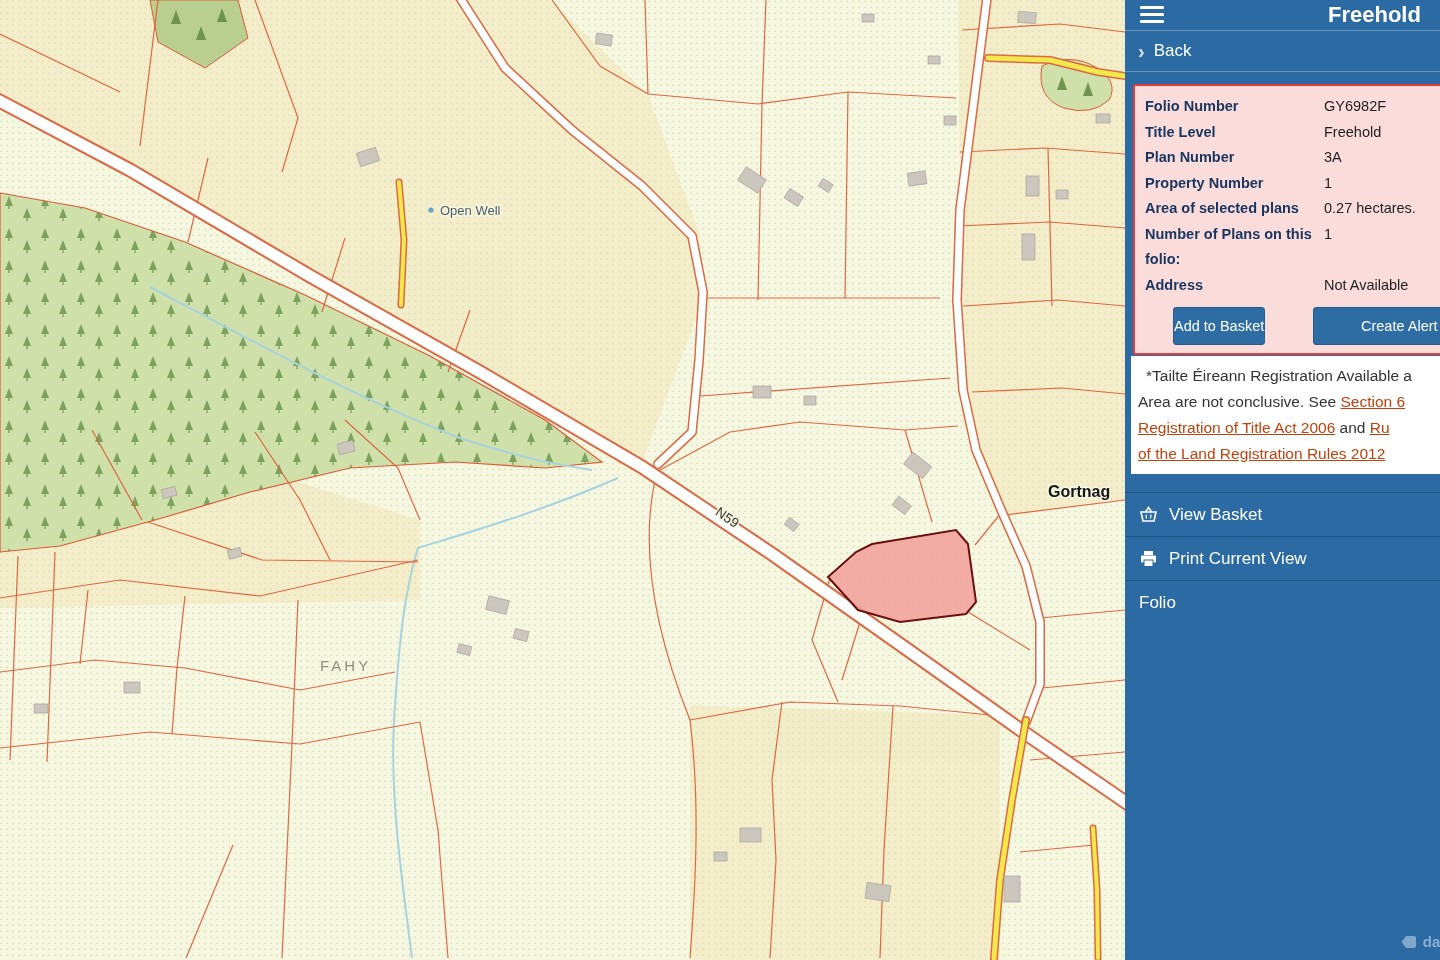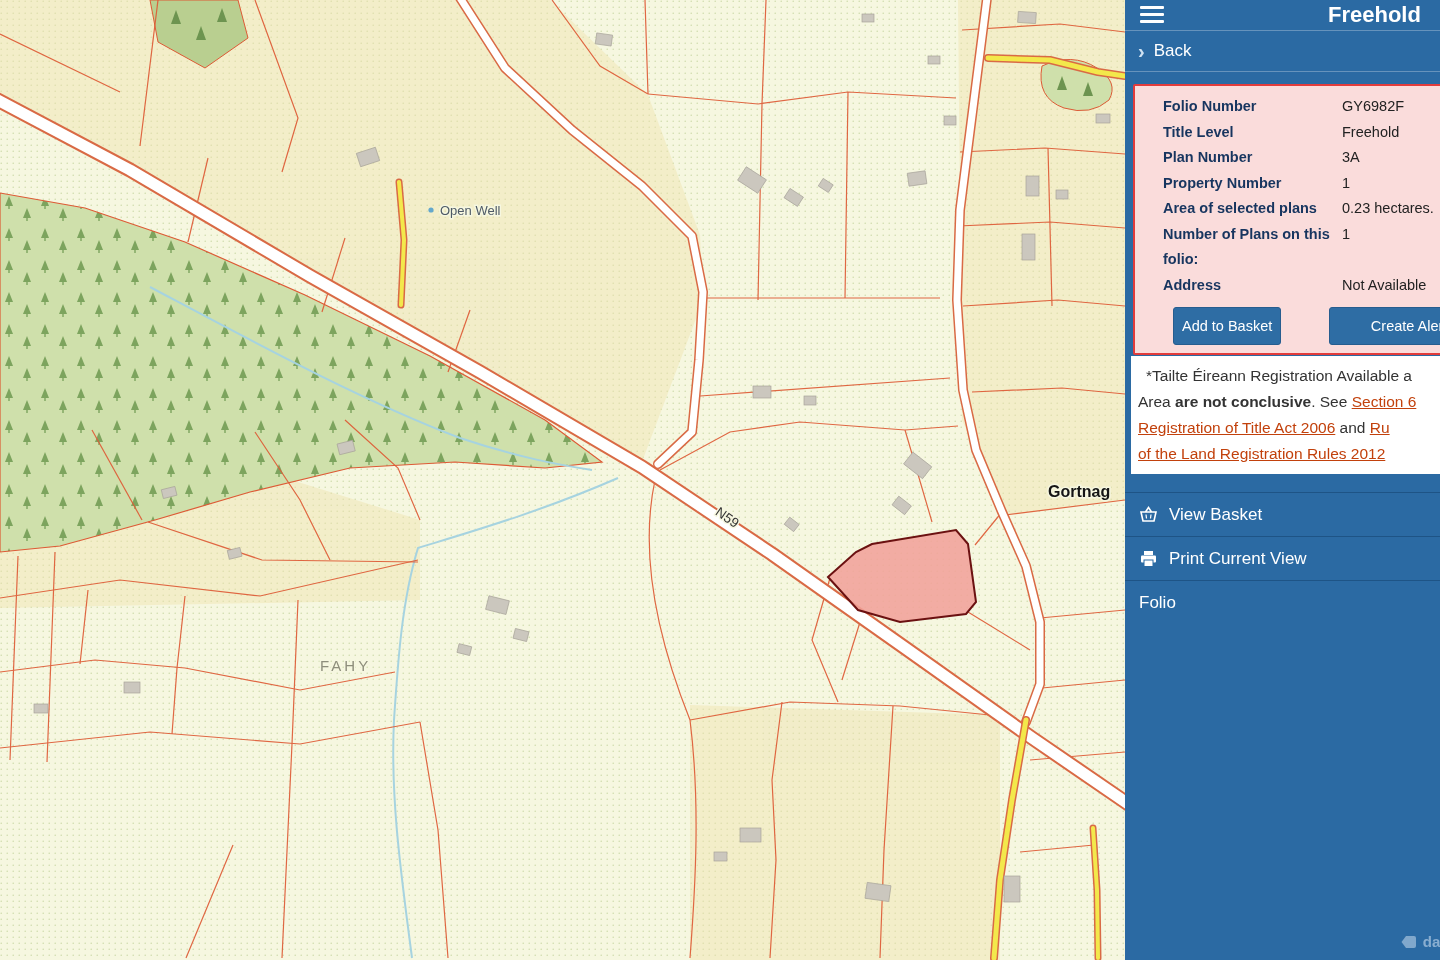--- a/index.html
+++ b/index.html
@@ -17,32 +17,32 @@
   .hamburger{position:absolute;left:15px;top:6px;width:24px;cursor:pointer;}
   .hamburger span{display:block;width:24px;height:3.2px;background:#fff;margin-bottom:3.6px;border-radius:1px;}
   .panel-title{position:absolute;left:203px;top:0;line-height:30px;font-size:22px;font-weight:bold;white-space:nowrap;}
   .back-row{height:40px;display:flex;align-items:center;padding-left:13px;
             border-bottom:1px solid rgba(255,255,255,.28);font-size:17px;cursor:pointer;}
   .chev{margin-right:9px;color:#cfe2f3;font-size:20px;font-weight:bold;line-height:1;}
 
   .folio-card{position:absolute;left:8px;top:84px;width:344px;background:#fadcdb;
               border:2px solid #e23c3c;border-radius:2px;padding:8px 10px;color:#222;}
   .frow{display:flex;font-size:14.5px;line-height:25.5px;}
-  .flabel{width:179px;flex:none;font-weight:bold;color:#17355f;margin-left:18px;}
+  .flabel{width:179px;flex:none;font-weight:bold;color:#17355f;}
   .fvalue{color:#222;text-align:right;}
   .folio-buttons{display:flex;margin-top:9px;padding-left:28px;gap:48px;}
   .btn{background:#2e6da4;color:#fff;border:1px solid #265d8f;border-radius:3px;
-       font-size:14.5px;padding:10px 8px;font-family:inherit;cursor:pointer;white-space:nowrap;}
+       font-size:14.5px;padding:10px 0;font-family:inherit;cursor:pointer;white-space:nowrap;}
   .btn-create{width:172px;}
 
   .disclaimer-card{position:absolute;left:6px;top:356px;width:352px;background:#fff;
                    padding:7px 0 7px 7px;color:#333;overflow:hidden;}
   .dline{font-size:15.5px;line-height:26px;white-space:nowrap;}
   .dline-indent{padding-left:8px;}
-  .dline b{font-weight:bold;text-align:center;}
+  .dline b{font-weight:normal;text-align:center;}
   .dlink{color:#c2410c;text-decoration:underline;cursor:pointer;}
 
   .action-rows{position:absolute;top:492px;left:0;width:358px;}
   .action-row{display:flex;align-items:center;height:43px;padding-left:14px;gap:11px;
               color:#fff;font-size:17px;border-top:1px solid #1e5486;cursor:pointer;}
   .action-row svg{flex:none;}
 
   .watermark{position:absolute;right:16px;bottom:10px;display:flex;align-items:center;gap:6px;
              color:rgba(215,230,245,.55);font-size:15px;font-weight:bold;}
 </style>
@@ -240,21 +240,21 @@
     <div class="frow">
       <div class="flabel">Plan Number</div>
       <div class="fvalue">3A</div>
     </div>
     <div class="frow">
       <div class="flabel">Property Number</div>
       <div class="fvalue">1</div>
     </div>
     <div class="frow">
       <div class="flabel">Area of selected plans</div>
-      <div class="fvalue">0.23 hectares.</div>
+      <div class="fvalue">0.27 hectares.</div>
     </div>
     <div class="frow">
       <div class="flabel">Number of Plans on this folio:</div>
       <div class="fvalue">1</div>
     </div>
     <div class="frow">
       <div class="flabel">Address</div>
       <div class="fvalue">Not Available</div>
     </div>
     <div class="folio-buttons">

